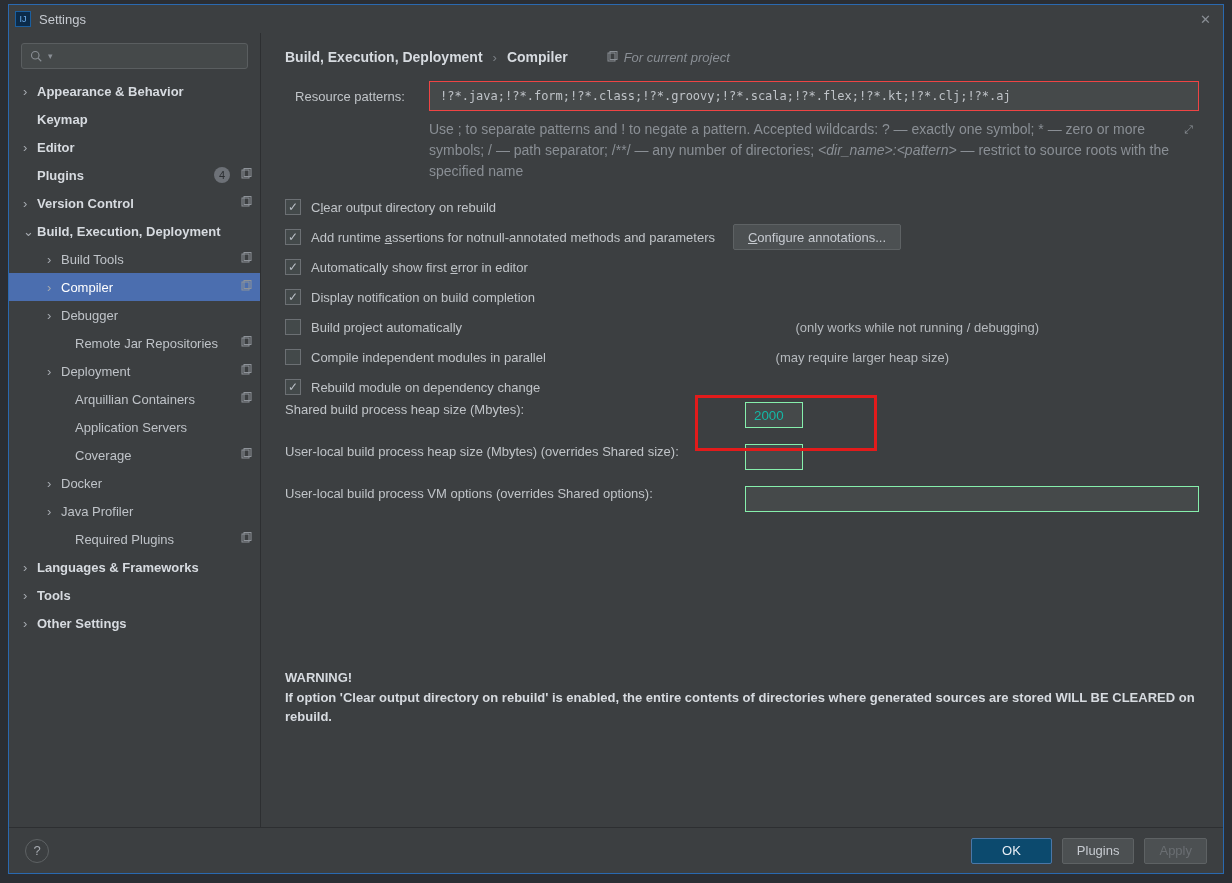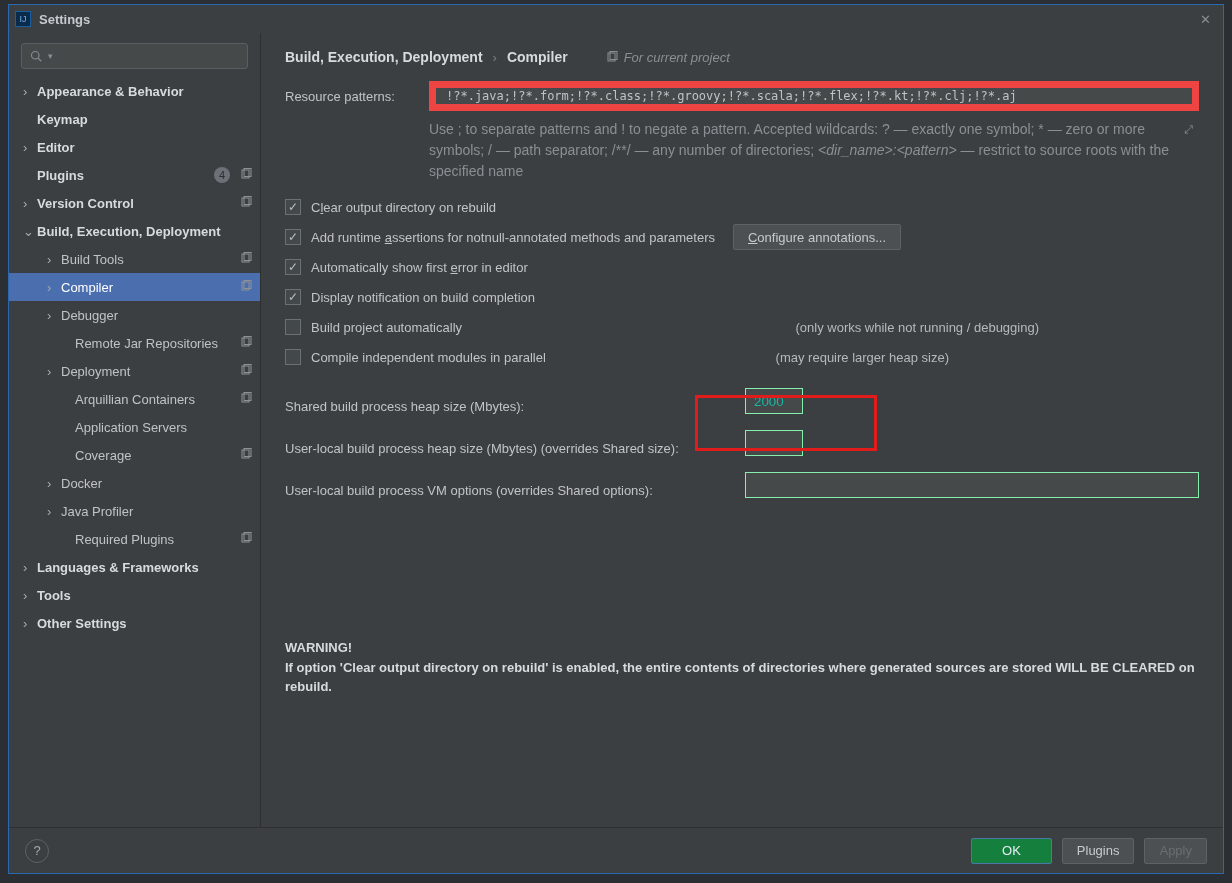--- a/index.html
+++ b/index.html
@@ -20,21 +20,21 @@
     border: 1px solid #2a69b0;
   }
   .titlebar {
     height: 28px;
     display: flex;
     align-items: center;
     padding: 2px 6px;
     background: #3c3f41;
   }
   .titlebar .app-icon { width: 16px; height: 16px; background: #0b2b4a; border: 1px solid #1a5fa0; margin-right: 8px; display: flex; align-items: center; justify-content: center; font-size: 9px; color: #6fb0ef;}
-  .titlebar .title { color: #c6cad0; font-weight: bold; }
+  .titlebar .title { color: #c6cad0; }
   .titlebar .close { margin-left: auto; color: #8a8f95; cursor: pointer; padding: 0 6px; }
   .body {
     display: flex;
     height: 800px;
   }
   .sidebar {
     width: 252px;
     background: #3c3f41;
     border-right: 1px solid #2d2f31;
     padding-top: 10px;
@@ -87,25 +87,25 @@
     position: relative;
     overflow: hidden;
   }
   .breadcrumb { display: flex; align-items: center; gap: 10px; margin-bottom: 16px; }
   .breadcrumb .path { color: #c0c4c8; font-size: 14px; }
   .breadcrumb .path b { color: #d7dbe0; font-weight: 600; }
   .breadcrumb .sep { color: #7a7f84; }
   .breadcrumb .ctx { margin-left: 28px; color: #8a8f95; display: inline-flex; align-items: center; gap: 6px; font-style: italic;}
   .row { display: flex; align-items: center; margin-bottom: 8px; }
   .row.lbl-in { gap: 14px; }
-  .resource-label { width: 130px; color: #c0c4c8; }
+  .resource-label { width: 130px; color: #c0c4c8; text-align: center; }
   .resource-input {
     flex: 1;
     background: #45494a;
-    border: 7px solid #ef4444;
+    border: 1px solid #ef4444;
     height: 30px;
     color: #bfc3c8;
     padding: 0 28px 0 10px;
     font-family: Consolas, monospace;
     font-size: 12px;
     position: relative;
   }
   .expand-icon {
     position: absolute; right: 30px; top: 90px;
     color: #8a8f95;
@@ -137,21 +137,21 @@
     background: #4c5052;
     border: 1px solid #5e6264;
     color: #c6cad0;
     padding: 4px 14px;
     border-radius: 2px;
     cursor: pointer;
     height: 26px;
     display:inline-flex; align-items:center;
   }
   .side-note { color: #b5b9bd; margin-left: auto; padding-left: 40px;}
-  .form-row { display: flex; align-items: flex-end; height: 42px; }
+  .form-row { display: flex; align-items: flex-start; height: 42px; }
   .form-label { width: 460px; color: #c0c4c8; }
   .text-input {
     background: #45494a;
     border: 1px solid #86efac;
     height: 26px;
     color: #14b8a6;
     padding: 0 8px;
   }
   .text-input.small { width: 58px; }
   .text-input.wide { flex: 1; }
@@ -173,21 +173,21 @@
   }
   .help-btn {
     width: 24px; height: 24px;
     border: 1px solid #5e6264;
     border-radius: 50%;
     color: #a6aab0;
     display: flex; align-items: center; justify-content: center;
     cursor: pointer;
   }
   .footer-btns { margin-left: auto; display: flex; gap: 10px; }
-  .footer-btns .ok { background: #15803d; border-color: #4a77a8; color: #e8eef5; padding: 4px 30px;}
+  .footer-btns .ok { background: #0c4a6e; border-color: #4a77a8; color: #e8eef5; padding: 4px 30px;}
   .footer-btns .disabled { color: #6a6e72; }
   .conf-btn-wrap { margin-left: 18px; }
   .flex-spacer { flex:1; }
 </style>
 </head>
 <body>
 
 <div class="window">
   <div class="titlebar">
     <span class="app-icon">IJ</span>
@@ -380,20 +380,24 @@
       </div>
 
       <div class="chk-row">
         <span class="chk"></span>
         <span class="chk-label">Compile independent modules in parallel</span>
         <span class="flex-spacer"></span>
         <span class="side-note" style="margin-left:0;">(may require larger heap size)</span>
         <span style="width:250px;"></span>
       </div>
 
+      <div class="chk-row">
+        <span class="chk checked"></span>
+        <span class="chk-label">Rebuild module on dependency change</span>
+      </div>
 
       <div class="form-row">
         <span class="form-label">Shared build process heap size (Mbytes):</span>
         <input class="text-input small" value="2000" style="">
       </div>
       <div class="form-row">
         <span class="form-label">User-local build process heap size (Mbytes) (overrides Shared size):</span>
         <input class="text-input small" value="" style="">
       </div>
       <div class="form-row">

